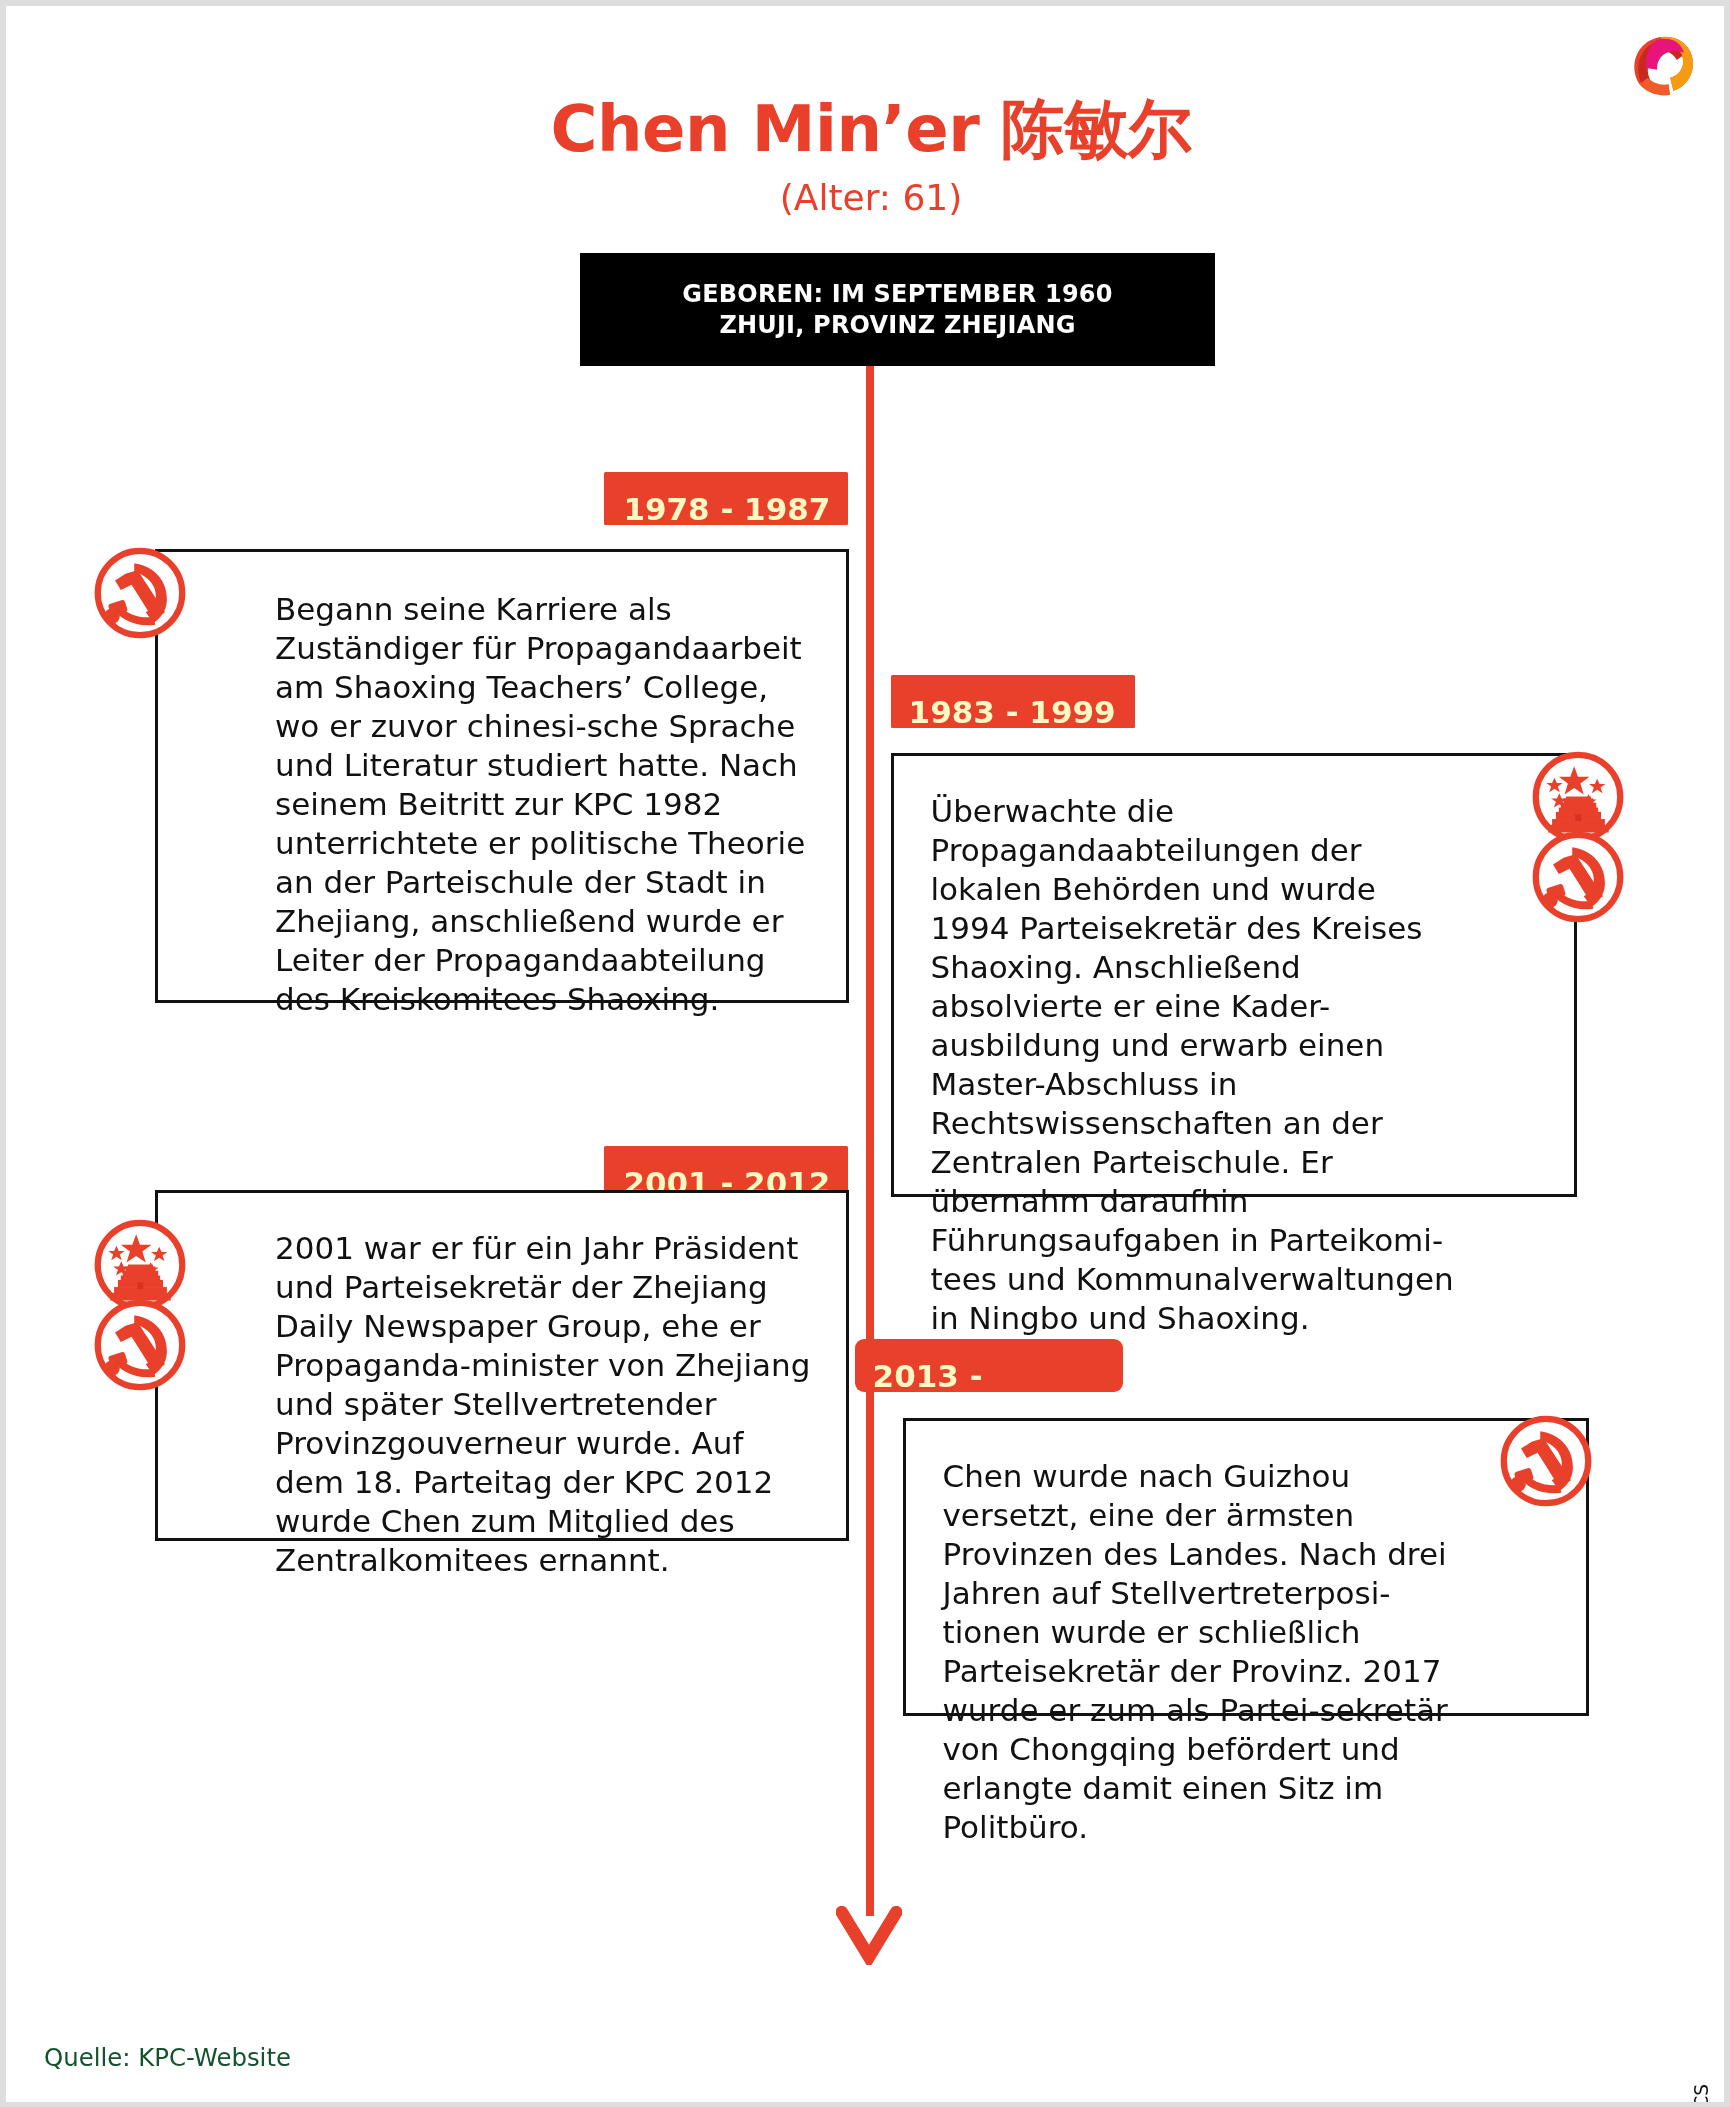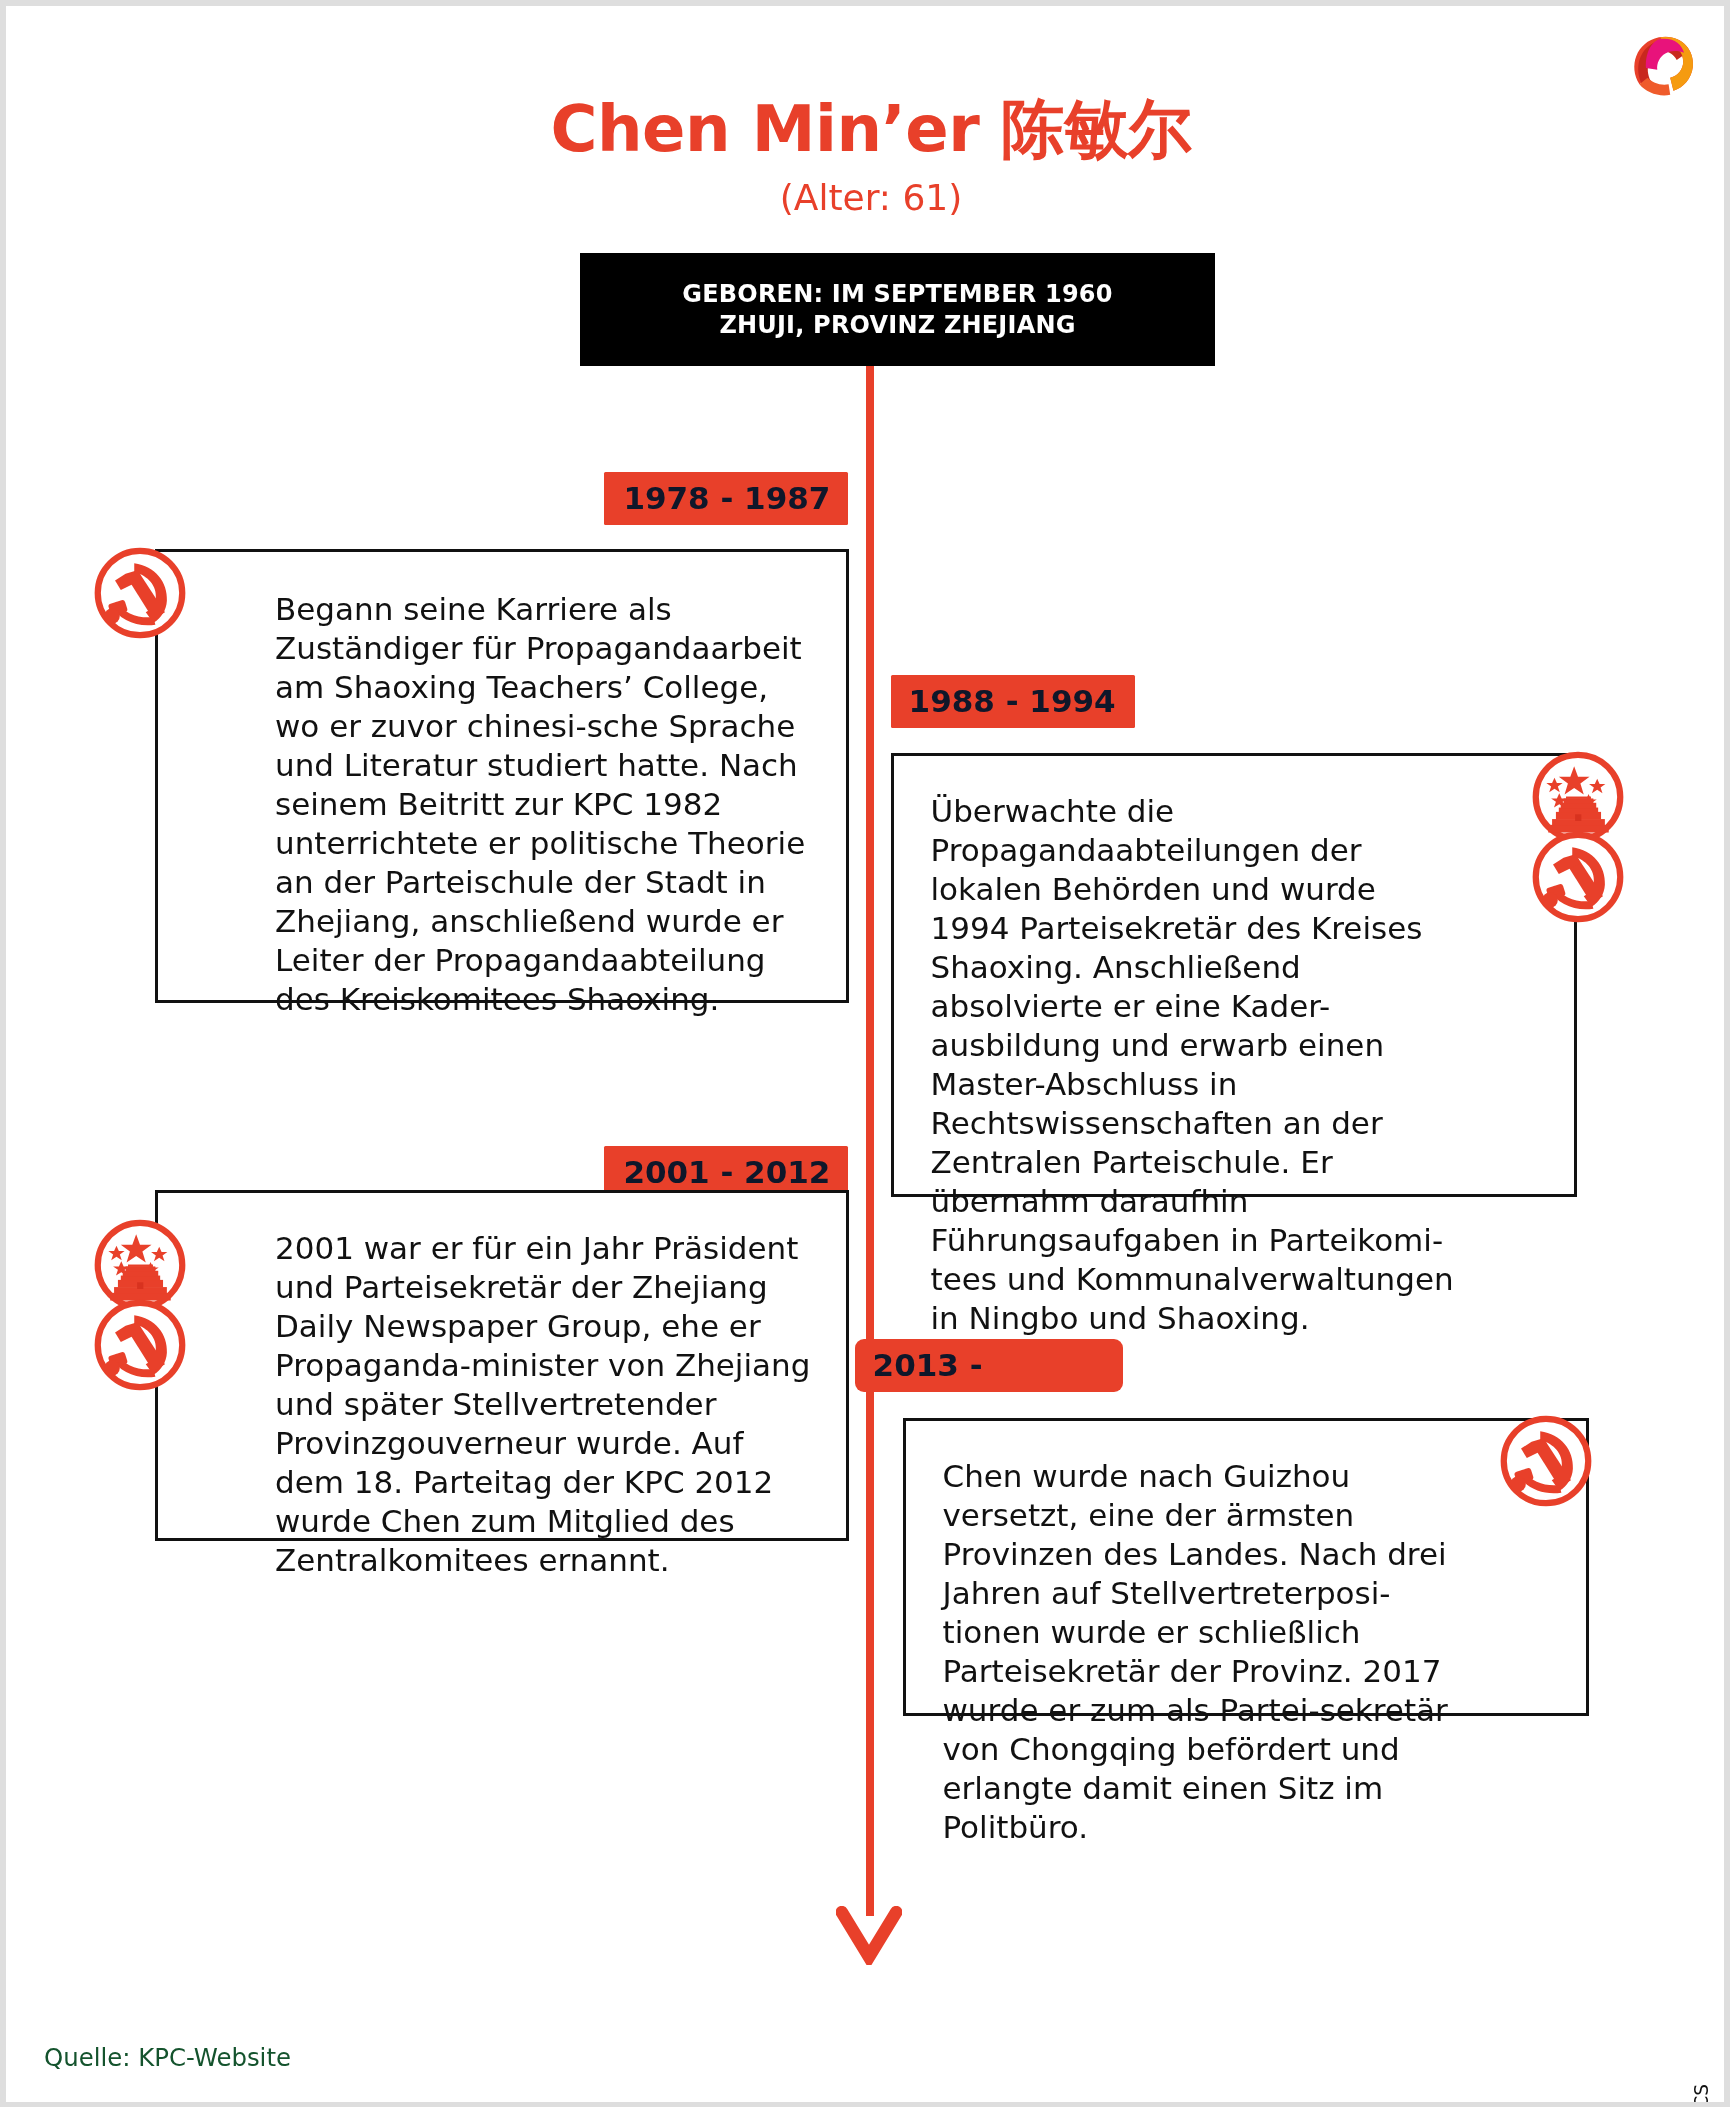--- a/index.html
+++ b/index.html
@@ -87,26 +87,26 @@
     font-size: 24px;
     line-height: 1.28;
     letter-spacing: 0.2px;
     text-align: center;
     box-sizing: border-box;
   }
   
   .year-tag {
     position: absolute;
     background: #E8402A;
-    color: #0f172a;
+    color: #fef9c3;
     font-weight: bold;
     font-size: 31px;
     line-height: 1;
     display: flex;
-    align-items: center;
+    align-items: flex-end;
     box-sizing: border-box;
     height: 53px;
     padding: 0 17.6px;
     border-radius: 1.5px;
   }
   .year-tag.right-align { justify-content: flex-end; }
   .year-tag.left-align  { justify-content: flex-start; }
   
   .entry-box {
     position: absolute;
@@ -191,21 +191,21 @@
       <path d="M88 38 C132 44 158 78 156 116 C155 136 144 152 128 162 L112 140 C124 134 132 124 133 110 C135 86 118 64 88 56 Z" fill="#E8402A"></path>
       <path d="M72 66 L96 54 L152 140 L128 155 Z" fill="#E8402A"></path>
       <path d="M70 60 L96 52 L105 72 L60 94 L48 74 Z" fill="#E8402A"></path>
       <path d="M52 118 C66 142 98 154 128 150 L132 166 C94 172 56 156 40 126 Z" fill="#E8402A"></path>
       <rect x="36" y="118" width="36" height="26" rx="6" transform="rotate(-18 54 131)" fill="#E8402A"></rect>
       <circle cx="42" cy="148" r="16" fill="#E8402A"></circle>
     </svg>
   </div>
 
   <div class="year-tag left-align" style="left:885px; top:669px; width:244px;">
-    <span>1988 - 1994</span>
+    <span>1983 - 1999</span>
   </div>
   <div class="entry-box" style="left:885px; top:747px; width:686px; height:444px; padding:19.5px 98px 14.7px 20.5px;">
     <p>Überwachte die Propagandaabteilungen der lokalen Behörden und wurde 1994 Parteisekretär des Kreises Shaoxing. Anschließend absolvierte er eine Kader-ausbildung und erwarb einen Master-Abschluss in Rechtswissenschaften an der Zentralen Parteischule. Er übernahm daraufhin Führungsaufgaben in Parteikomi-tees und Kommunalverwaltungen in Ningbo und Shaoxing.</p>
   </div>
   <div class="badge" style="left:1524px; top:743px;">
     <svg viewBox="0 0 200 200" width="96" height="96" aria-hidden="true">
       <circle cx="100" cy="100" r="88" fill="#ffffff" stroke="#E8402A" stroke-width="13"></circle>
       <g fill="#E8402A">
         <polygon points="92,36 100,58 124,58 105,72 112,95 92,81 72,95 79,72 60,58 84,58"></polygon>
         <polygon points="51,60 56,71 68,71 58,78 62,90 51,83 40,90 44,78 34,71 46,71"></polygon>

